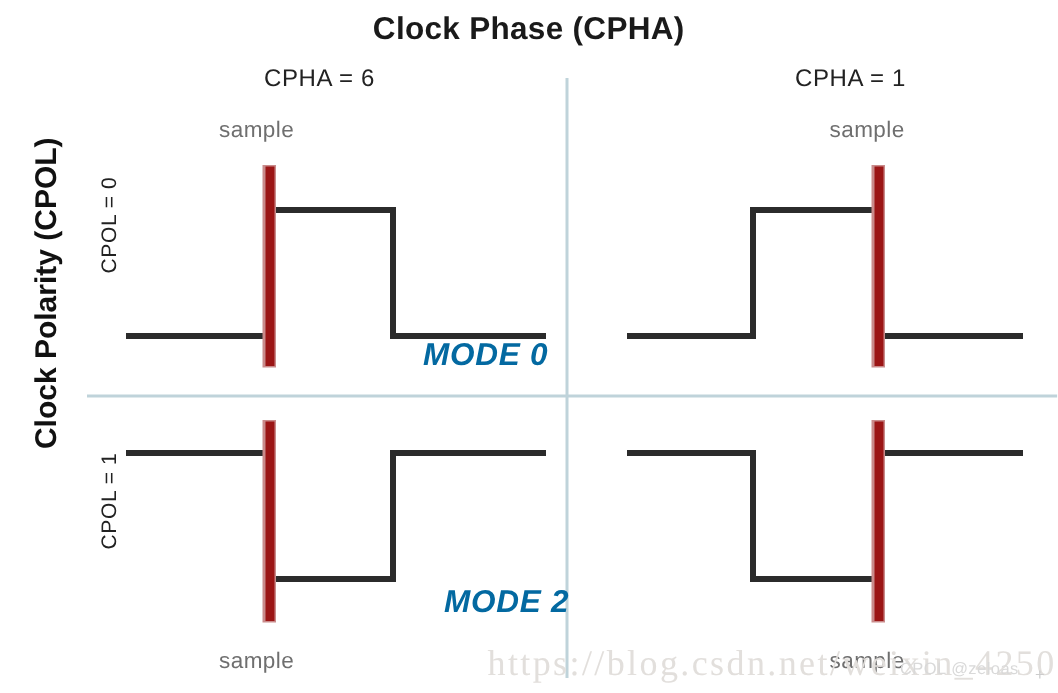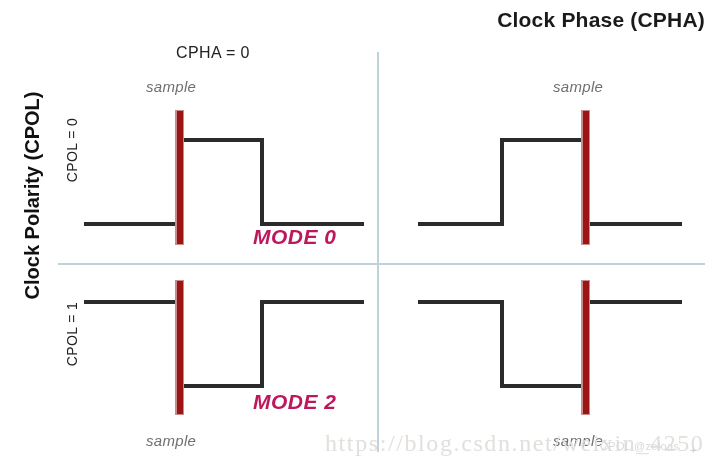--- a/index.html
+++ b/index.html
@@ -15,21 +15,21 @@
     overflow: hidden;
     font-family: "Liberation Sans", sans-serif;
   }
 
   
   .main-title {
     position: absolute;
     left: 0;
     top: 8px;
     width: 705px;
-    text-align: right;
+    text-align: center;
     font-size: 21px;
     font-weight: bold;
     color: #1a1a1a;
     letter-spacing: 0.2px;
   }
   .cpha-label {
     position: absolute;
     top: 44px;
     font-size: 16px;
     color: #222222;
@@ -85,41 +85,41 @@
   
   .quadrant {
     position: absolute;
   }
   .wave-svg { display: block; }
 
   
   .sample-label {
     position: absolute;
     font-size: 15px;
-    font-style: italic;
     color: #6f6f6f;
     letter-spacing: 0.3px;
   }
   .sample-tl { left: 146px; top: 78px; }
   .sample-tr { left: 553px; top: 78px; }
   .sample-bl { left: 146px; top: 432px; }
   .sample-br { left: 553px; top: 432px; }
 
   
   .mode-label {
     position: absolute;
     font-size: 21px;
     font-weight: bold;
     font-style: italic;
-    color: #be185d;
+    color: #0369a1;
     letter-spacing: 0.5px;
+    margin-left: 29px;
   }
   .mode-0 { left: 253px; top: 225px; }
   .mode-1 { left: 409px; top: 225px; }
-  .mode-2 { left: 253px; top: 390px; }
+  .mode-2 { left: 267px; top: 390px; }
   .mode-3 { left: 409px; top: 390px; }
 
   
   .watermark-url {
     position: absolute;
     left: 325px;
     top: 430px;
     font-family: "Liberation Serif", serif;
     font-size: 24px;
     color: #e2dfdc;
@@ -143,21 +143,22 @@
     color: #cccccc;
   }
 </style>
 </head>
 <body>
 
 <div id="page">
 
   <div class="main-title">Clock Phase (CPHA)</div>
 
-  <div class="cpha-label cpha-0">CPHA = 0</div>
+  <div class="cpha-label cpha-0">CPHA = 6</div>
+  <div class="cpha-label cpha-1">CPHA = 1</div>
 
   <div class="cpol-main">Clock Polarity (CPOL)</div>
   <div class="cpol-sub cpol-sub-0">CPOL = 0</div>
   <div class="cpol-sub cpol-sub-1">CPOL = 1</div>
 
   <div class="divider-v"></div>
   <div class="divider-h"></div>
 
   <div class="quadrant" style="left:78px; top:105px;">
     <svg class="wave-svg" width="290" height="145" viewBox="0 0 290 145">

